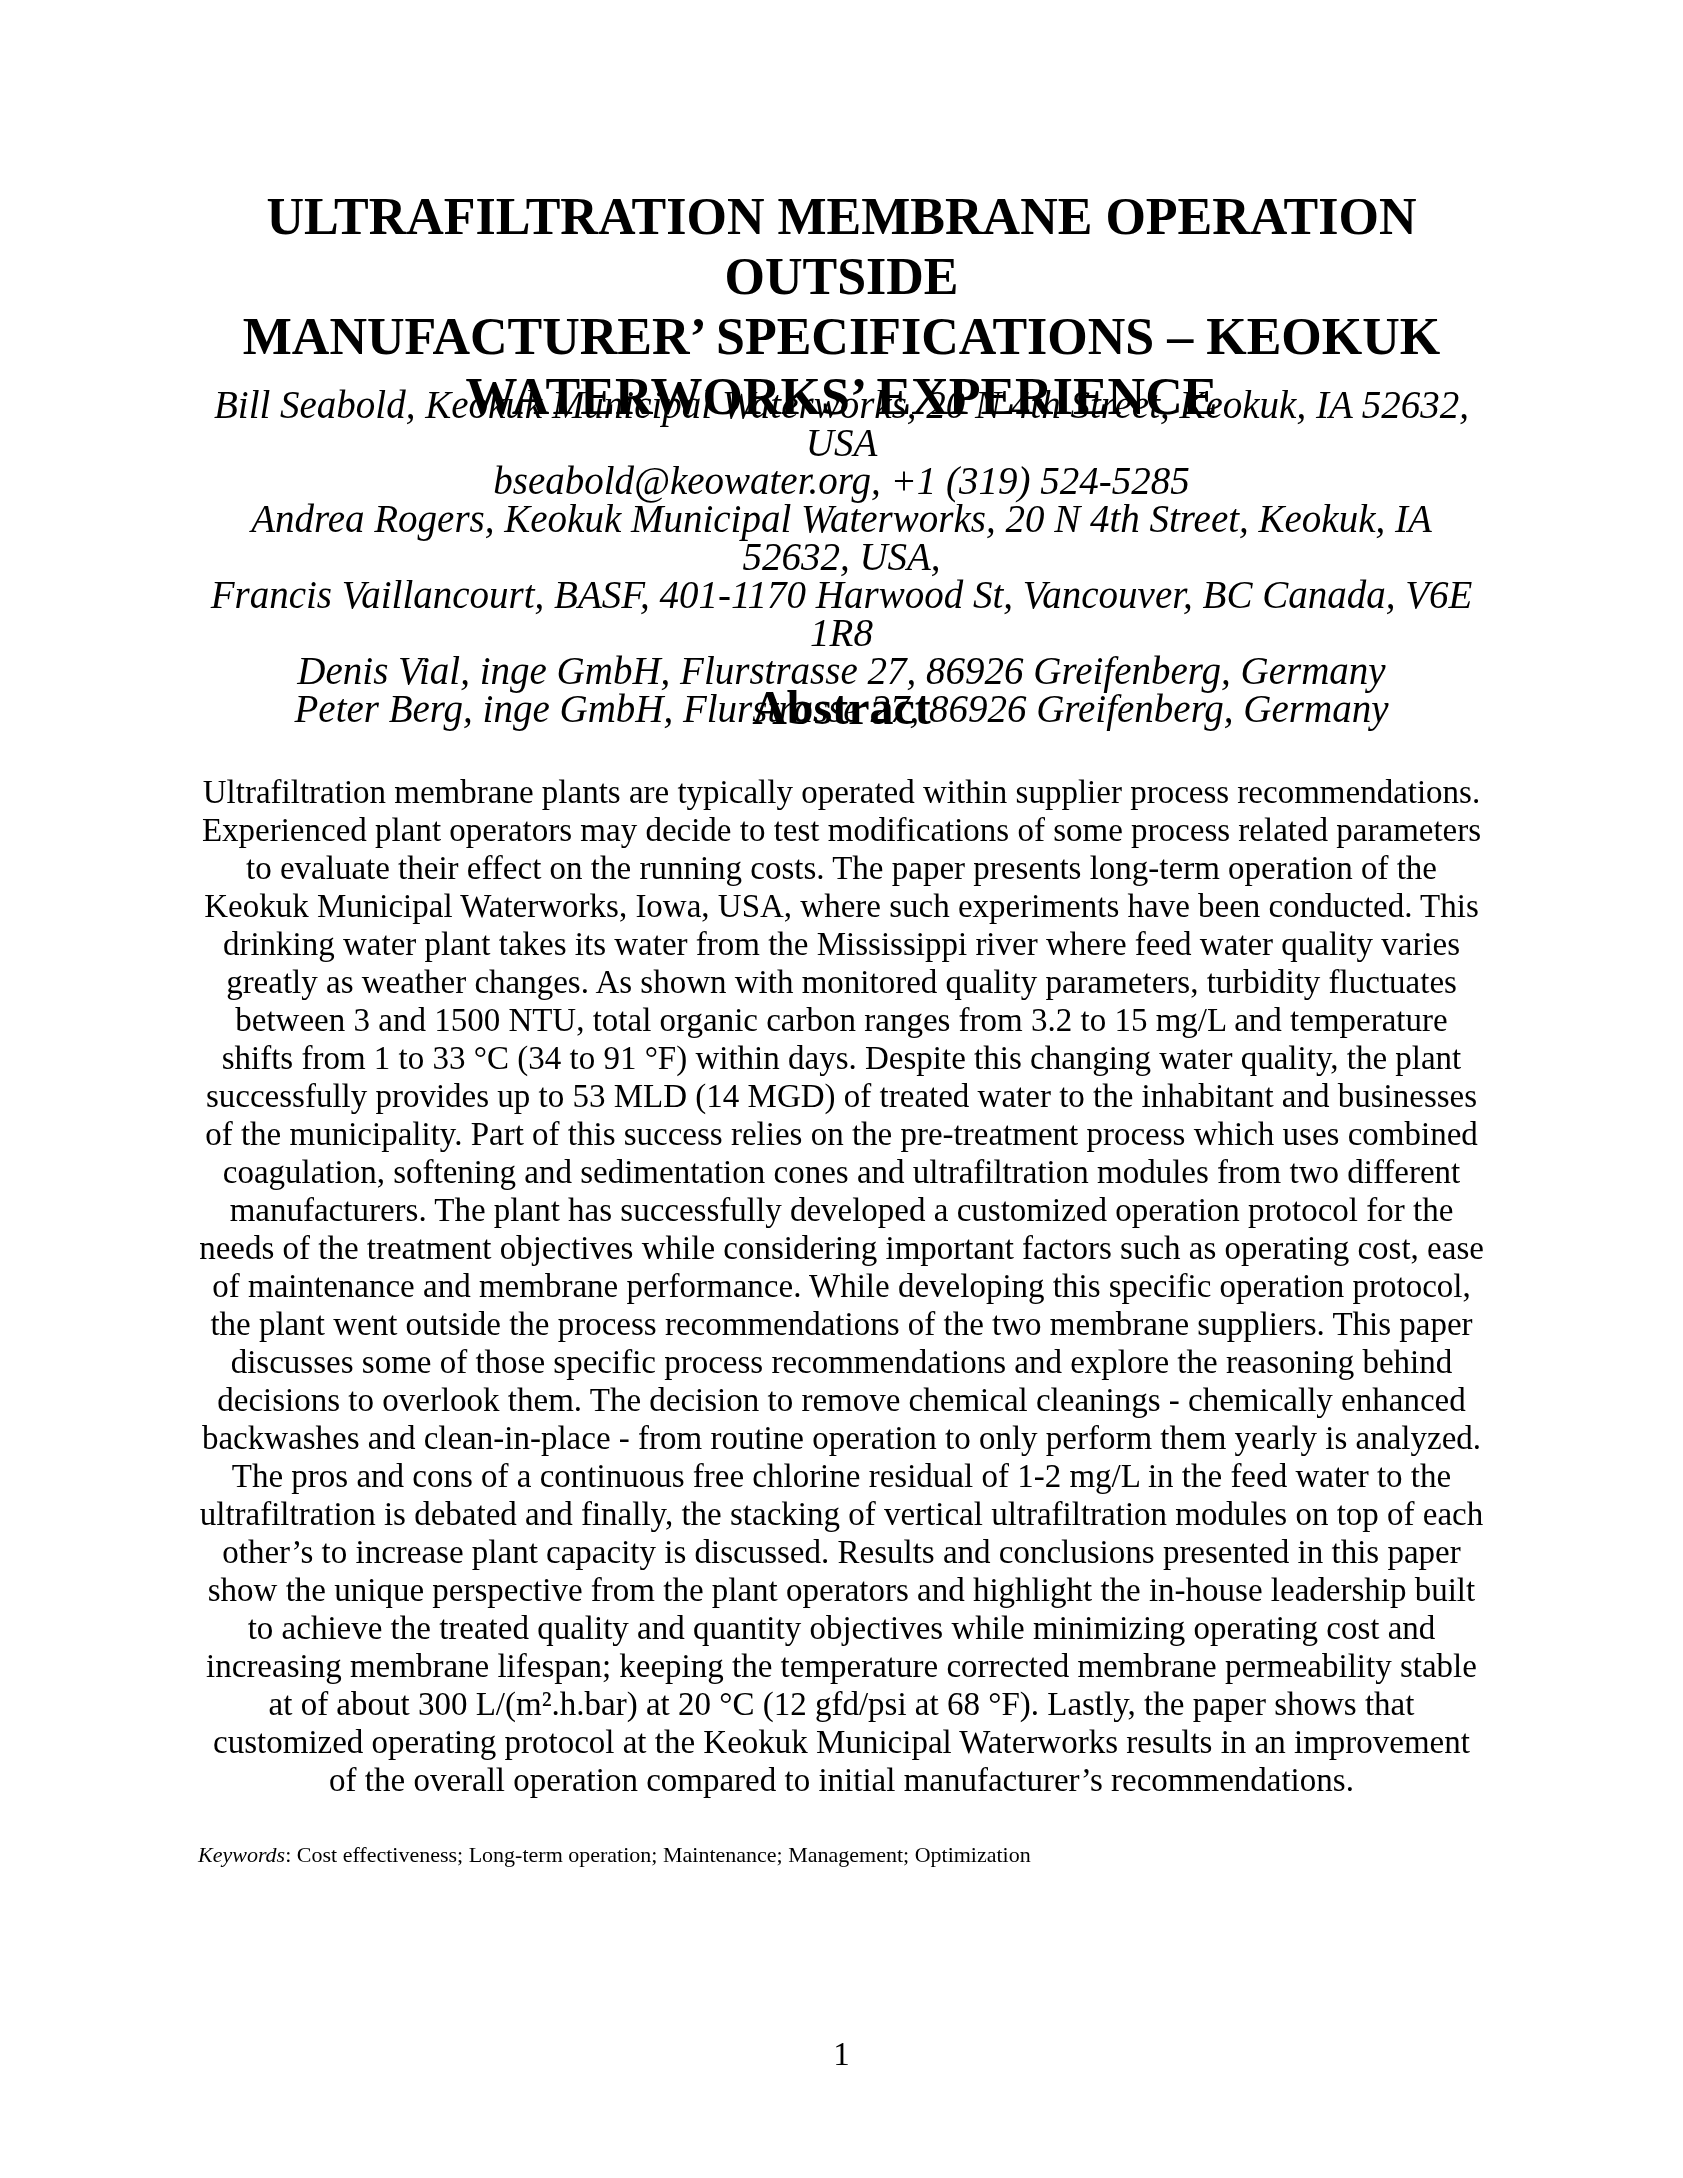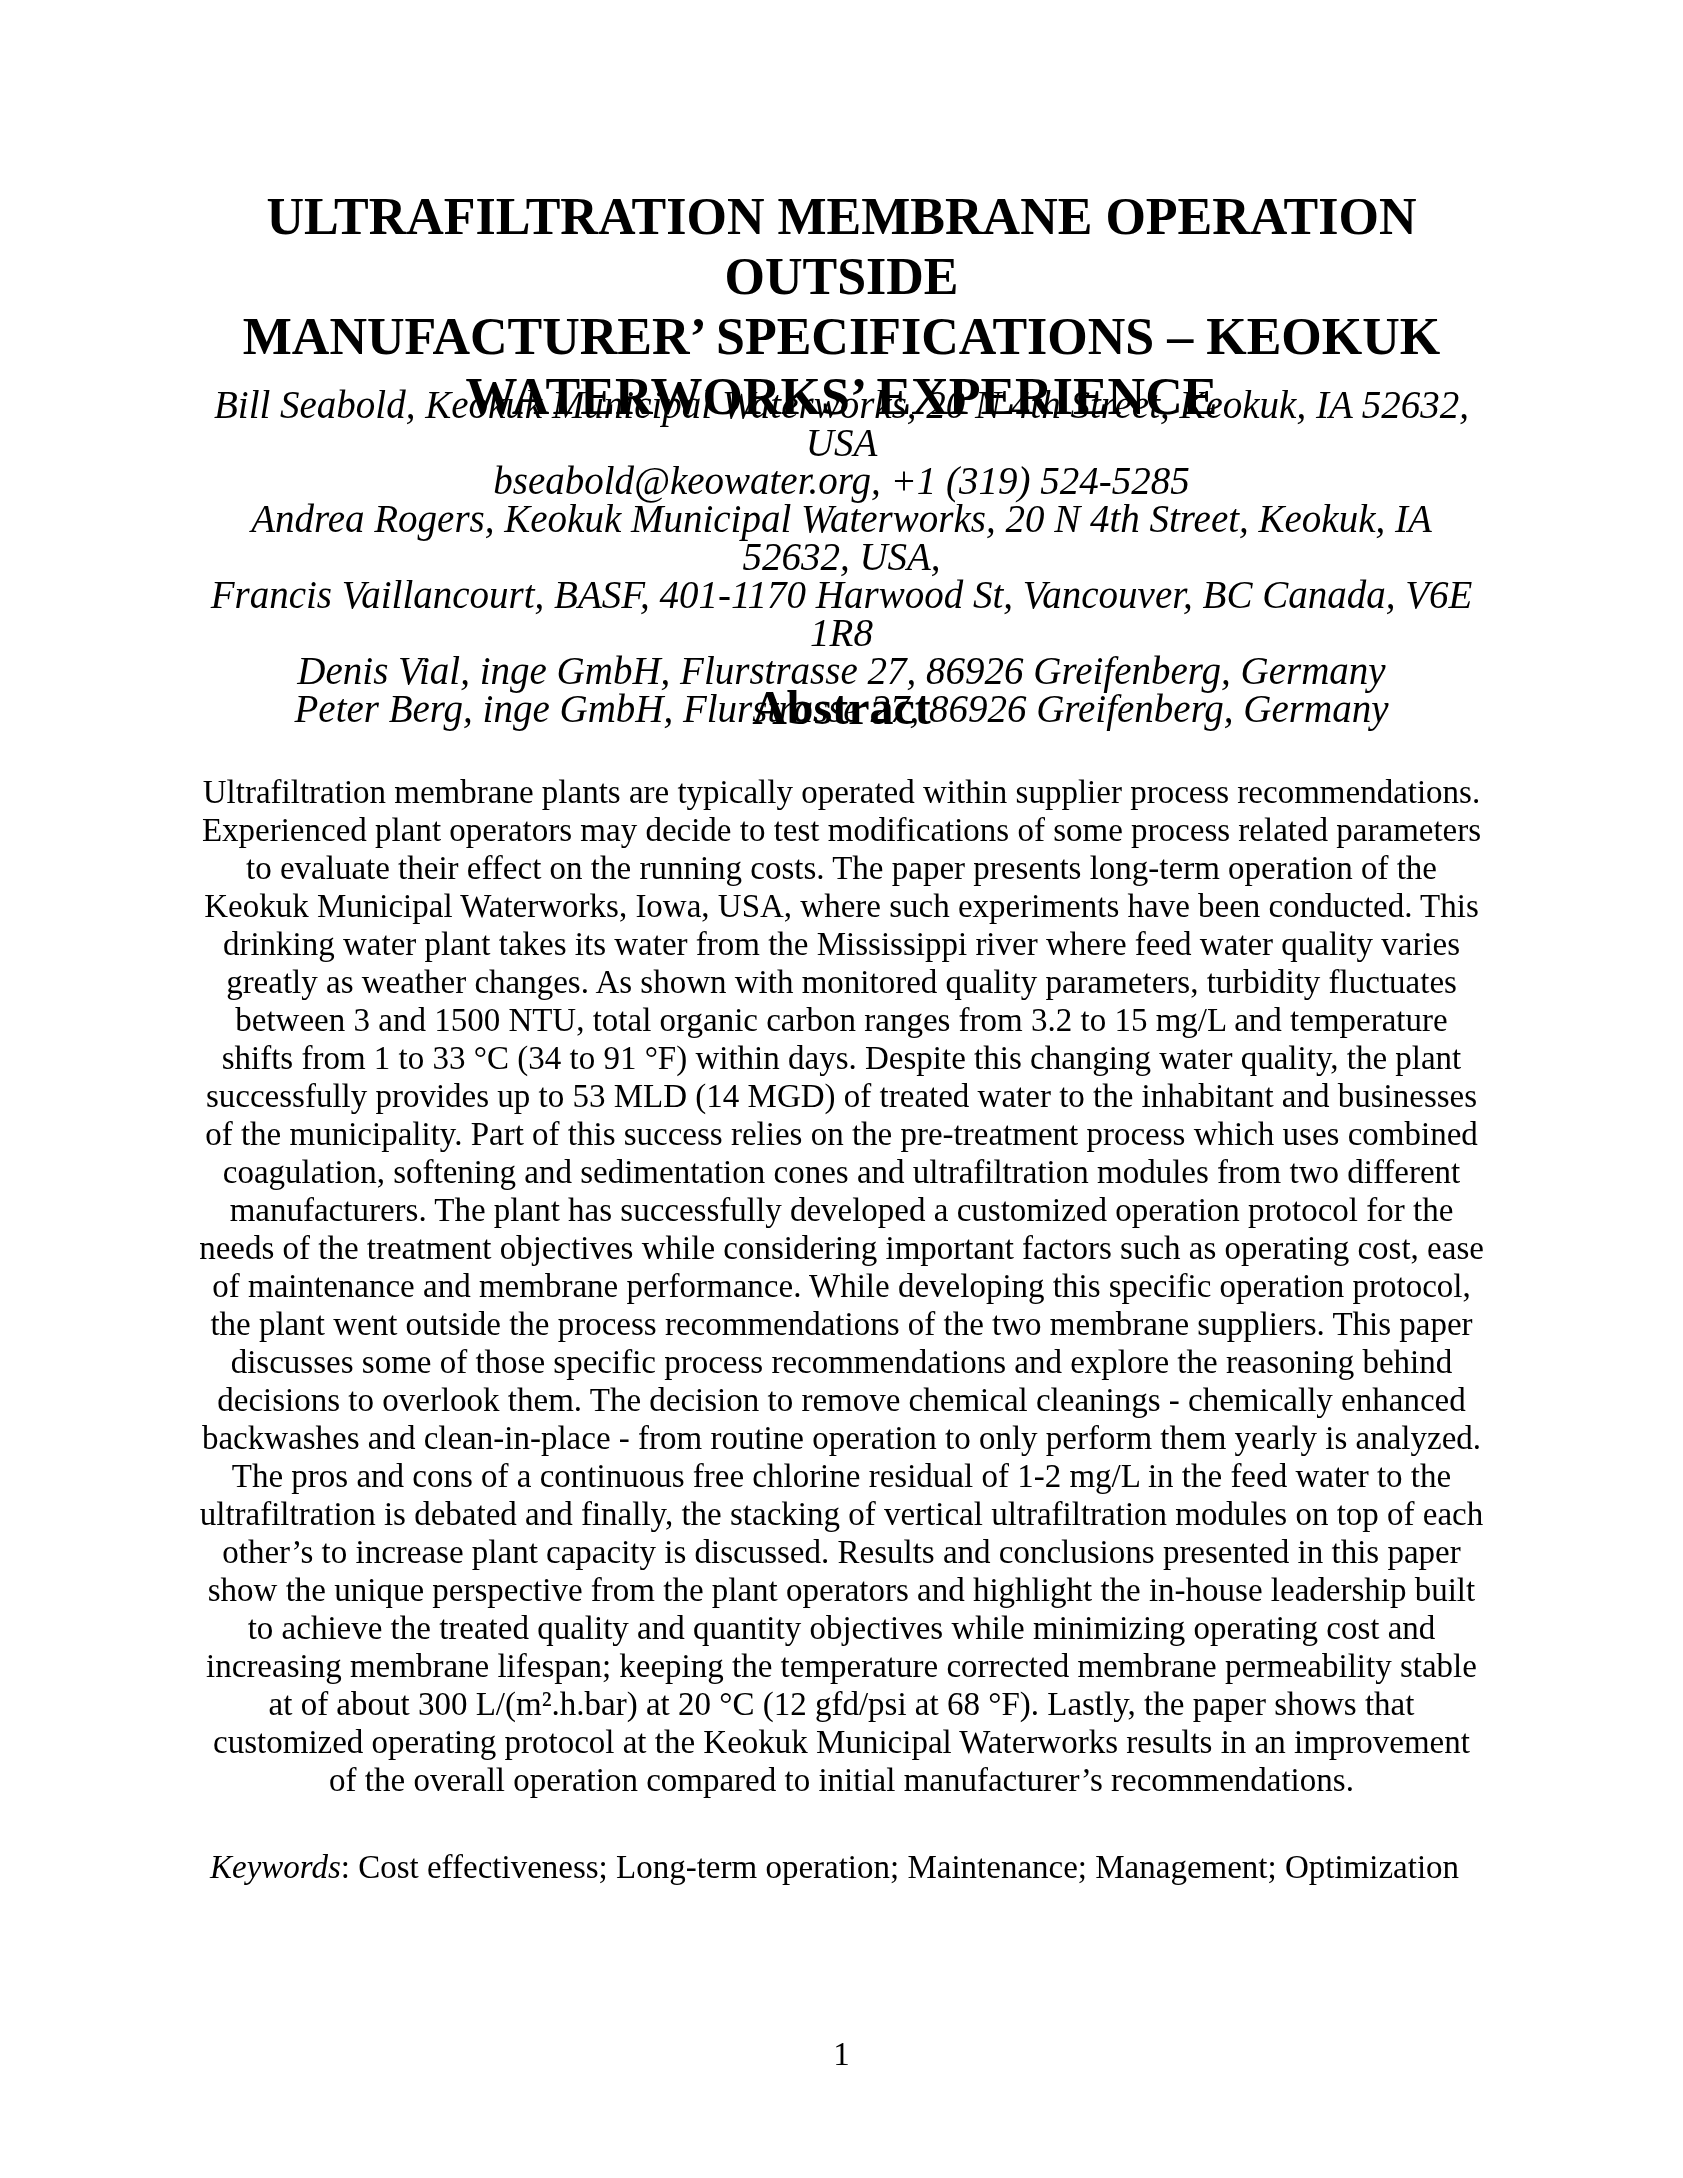--- a/index.html
+++ b/index.html
@@ -59,22 +59,22 @@
     line-height: 38px;
     text-align: center;
     white-space: pre;
     font-family: Liberation Serif, serif;
   }
   .keywords {
     position: absolute;
     left: 198px;
     width: 1287px;
     top: 1836px;
-    margin: 12px;
-    font-size: 33px;
+    margin: 0;
+    font-size: 22px;
     line-height: 38px;
   }
   .kw-label {
     font-style: italic;
   }
   .page-number {
     position: absolute;
     left: 198px;
     width: 1287px;
     top: 2035px;

